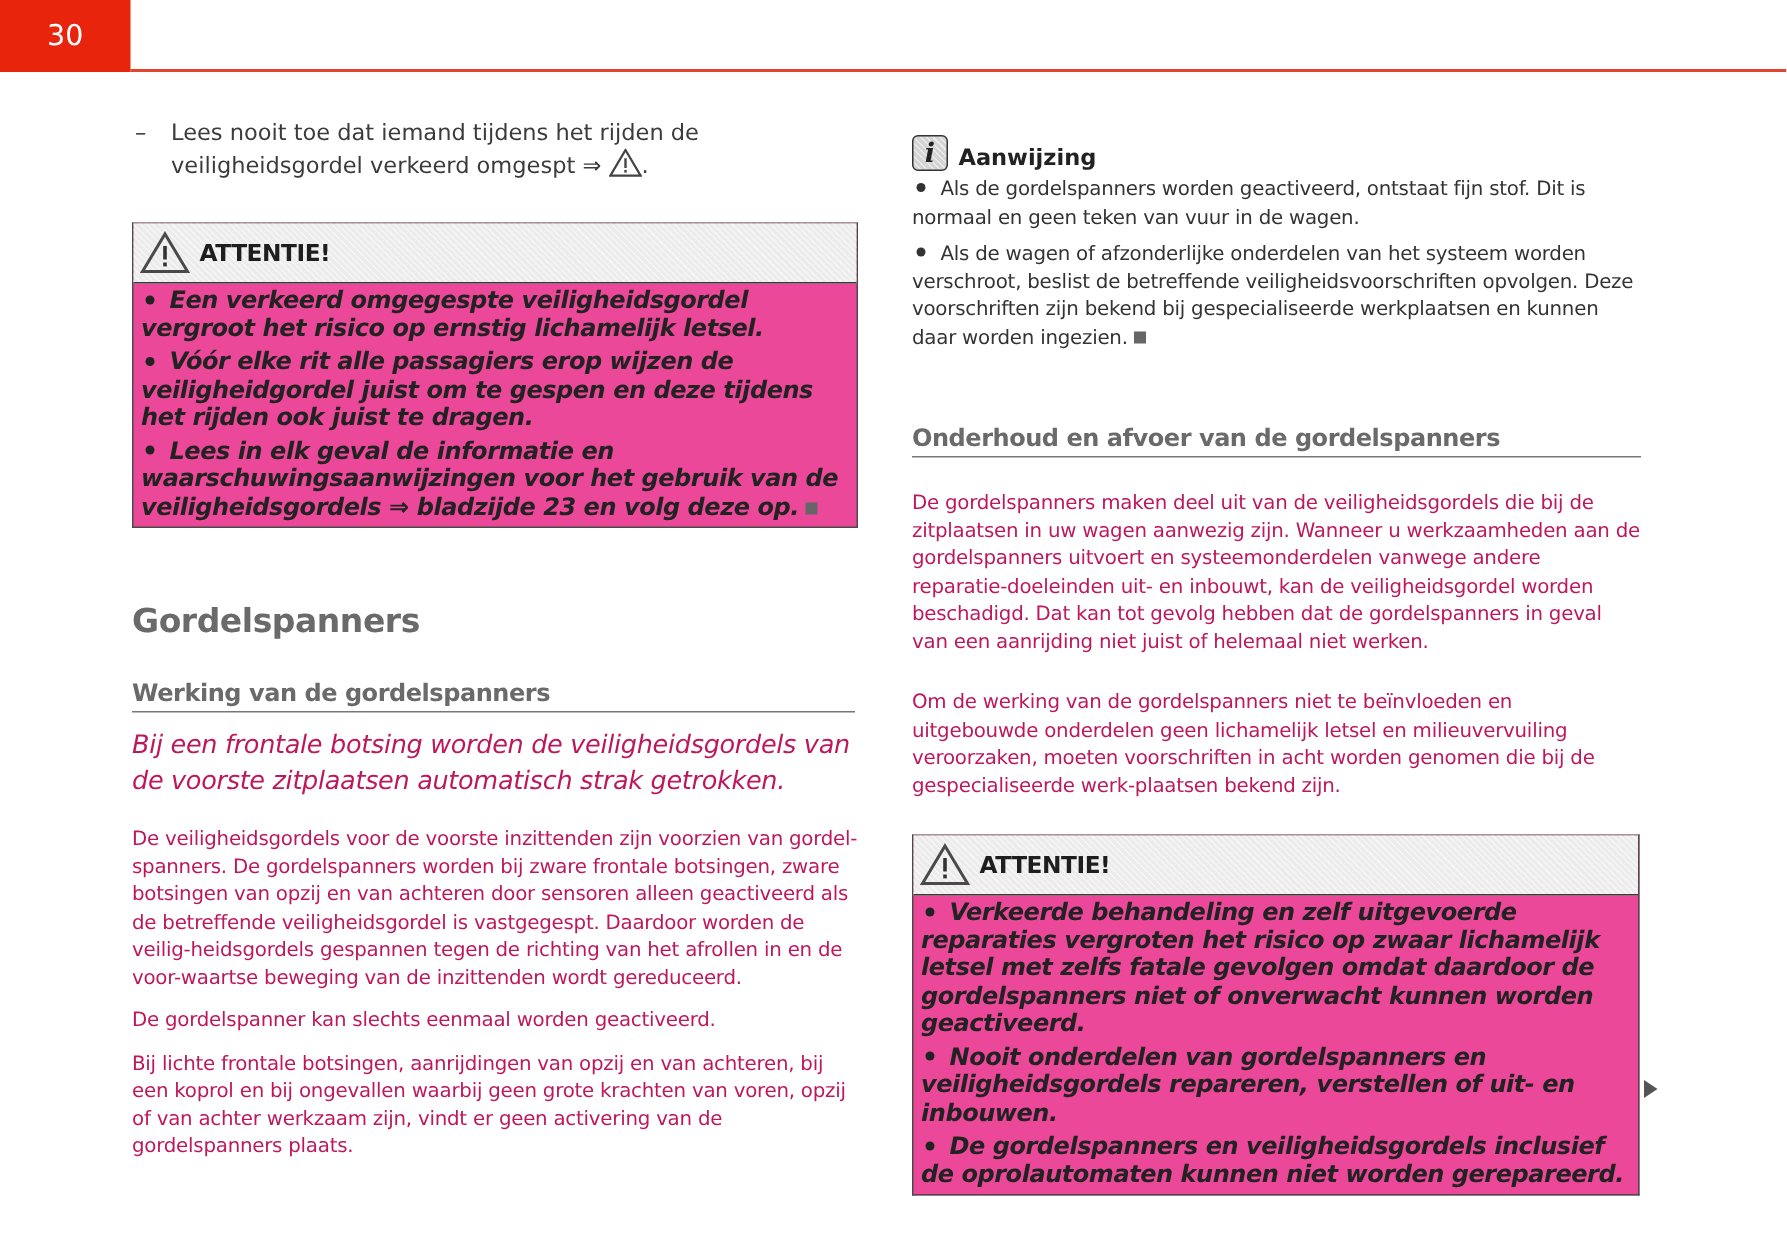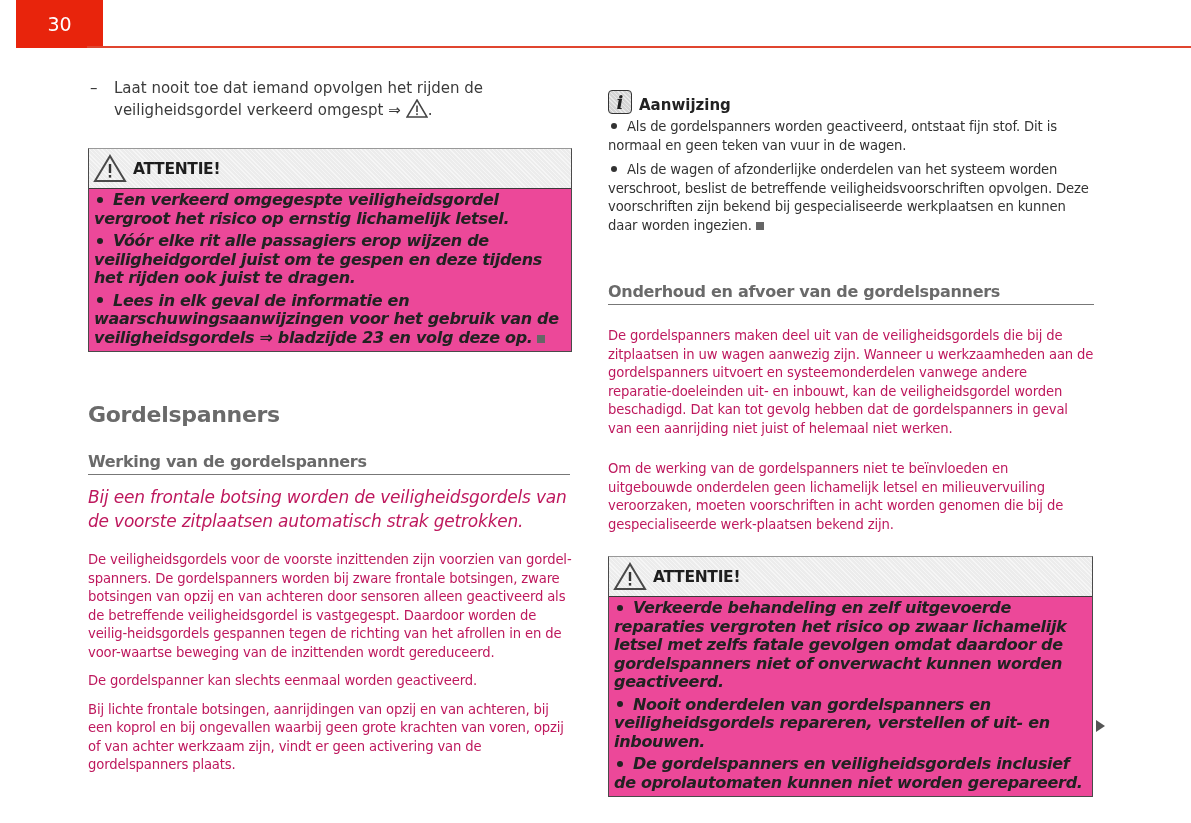--- a/index.html
+++ b/index.html
@@ -1,20 +1,20 @@
 <!DOCTYPE html>
 <html><head>
 <meta charset="utf-8">
 <style>
   * { box-sizing: border-box; margin: 0; padding: 0; }
   html, body { width: 1191px; height: 823px; background: #ffffff; overflow: hidden; }
   body { position: relative; font-family: "DejaVu Sans", "Liberation Sans", sans-serif; color: #2a2a2a; }
 
   .page-tab {
-    position: absolute; left: 16px; top: 0; width: 87px; height: 48px;
+    position: absolute; left: 0; top: 0; width: 87px; height: 48px;
     background: #e8240c; color: #fff; font-size: 19px;
     display: flex; align-items: center; justify-content: center;
   }
   .header-line {
     position: absolute; left: 87px; top: 46px; right: 0; height: 2px;
     background: #e0452f;
   }
 
   .col { position: absolute; }
   .col-left { left: 88px; top: 78px; width: 484px; }
@@ -69,21 +69,21 @@
 <div class="page-tab">
   <span>30</span>
 </div>
 <div class="header-line"></div>
 
 <div class="col col-left">
 
   <div class="dash-item">
     <span class="dash">–</span>
     <span>
-      <span>Laat nooit toe dat iemand opvolgen het rijden de veiligheidsgordel verkeerd omgespt</span>
+      <span>Lees nooit toe dat iemand tijdens het rijden de veiligheidsgordel verkeerd omgespt</span>
       <span>⇒</span>
       <svg class="warn-inline" width="22" height="19" viewBox="0 0 22 19">
         <path d="M11 1 L21 18 L1 18 Z" fill="none" stroke="#444" stroke-width="1.5"></path>
         <rect x="10.2" y="6.5" width="1.6" height="6.5" fill="#444"></rect>
         <rect x="10.2" y="14.3" width="1.6" height="1.8" fill="#444"></rect>
       </svg><span>.</span>
     </span>
   </div>
 
   <div class="attentie-box" style="margin-top:27px; width:484px;">

